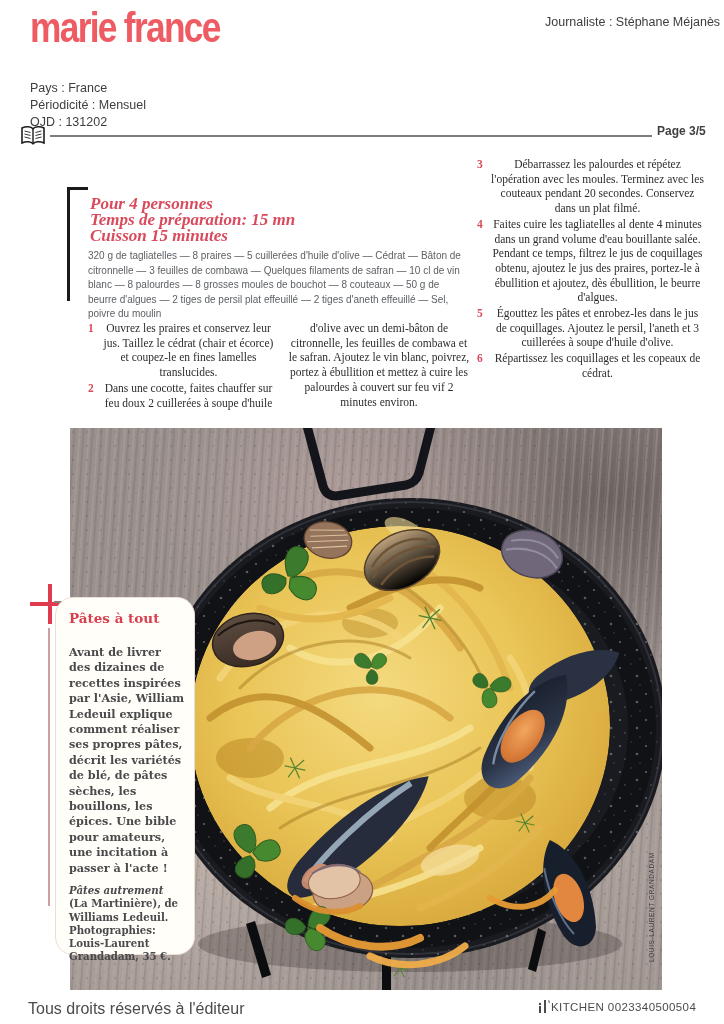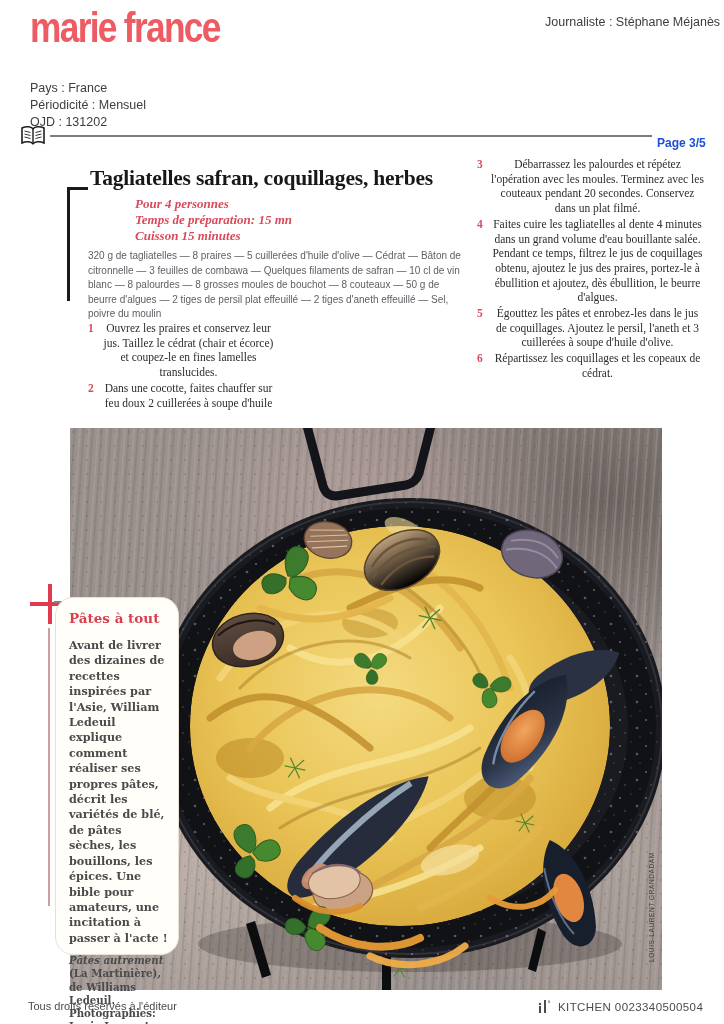--- a/index.html
+++ b/index.html
@@ -9,30 +9,30 @@
 
   
   .logo{left:30px;top:4px;font-size:42px;font-weight:800;letter-spacing:-2px;color:#ee5b63;
         transform:scaleX(.84);transform-origin:left top;white-space:nowrap;}
   .pub-details{left:30px;top:52px;font-size:12.5px;line-height:17px;color:#3d3d3f;margin-top:28px;}
   .meta-right{left:545px;top:14px;font-size:12.5px;line-height:17px;color:#3d3d3f;}
   .meta-right .bold{font-weight:700;color:#1f1f21;}
 
   
   .divider-line{left:50px;top:135px;width:602px;height:2px;background:#7d7d7f;}
-  .page-indicator{left:657px;top:136px;font-size:12px;font-weight:700;color:#1d4ed8;text-align:center;}
+  .page-indicator{left:657px;top:124px;font-size:12px;font-weight:700;color:#404040;text-align:center;}
   .book-icon{left:20px;top:125px;width:26px;height:22px;}
 
   
   .title{left:90px;top:166px;font-family:"Liberation Serif",serif;font-weight:700;
          font-size:21.5px;color:#18181a;letter-spacing:-.2px;white-space:nowrap;}
   .bracket-v{left:67px;top:187px;width:2.5px;height:114px;background:#1a1a1a;}
   .bracket-h{left:67px;top:187px;width:21px;height:2.5px;background:#1a1a1a;}
   .red-meta{left:90px;top:196px;font-family:"Liberation Serif",serif;font-style:italic;
-            font-weight:700;font-size:13px;line-height:16px;color:#d94a5c;margin-left:45px;}
+            font-weight:700;font-size:17px;line-height:16px;color:#d94a5c;}
   .ingredients{left:88px;top:249px;width:382px;font-size:10px;line-height:14.6px;color:#5d6165;}
 
   .col{font-family:"Liberation Serif",serif;font-size:11.5px;line-height:14.7px;color:#2c2c2e;}
   .col1{left:88px;top:321px;width:188px;}
   .col2{left:287px;top:321px;width:184px;}
   .col3{left:477px;top:157px;width:228px;}
   .step{display:flex;margin:0 0 1px 0;}
   .step-num{flex:none;width:13px;color:#d94a5c;font-weight:700;}
   .step-text{flex:1;text-align:center;}
 
@@ -40,33 +40,33 @@
   .photo{left:70px;top:428px;width:592px;height:562px;}
   .photo-credit{left:648px;top:832px;height:130px;font-size:6.5px;letter-spacing:.6px;
                 color:#3e3e40;writing-mode:vertical-rl;transform:rotate(180deg);white-space:nowrap;}
 
   
   .plus{left:30px;top:584px;width:40px;height:40px;}
   .plus .h{position:absolute;left:0;top:18px;width:40px;height:4px;background:#e03a4e;}
   .plus .v{position:absolute;left:18px;top:0;width:4px;height:40px;background:#e03a4e;}
   .thin-vline{left:48px;top:628px;width:2px;height:278px;background:rgba(165,80,80,.55);}
   .connector{left:54px;top:601px;width:36px;height:2px;background:#8c7d79;}
-  .side-box{left:55px;top:597px;width:124px;height:358px;background:#fffef9;
+  .side-box{left:55px;top:597px;width:140px;height:358px;background:#fffef9;
             border:1px solid #eadfd6;border-radius:18px;padding:12px 9px 8px 13px;
             box-sizing:border-box;z-index:3;}
   .side-title{font-family:"DejaVu Serif",serif;font-weight:700;font-size:13.5px;color:#d8404f;}
-  .side-body{margin-top:12px;font-family:"DejaVu Serif",serif;font-weight:700;
+  .side-body{margin-top:19px;font-family:"DejaVu Serif",serif;font-weight:700;
              font-size:11.2px;line-height:15.4px;color:#4a4a4c;}
   .side-ref{margin-top:8px;font-family:"DejaVu Serif",serif;font-weight:700;
             font-size:10.2px;line-height:13.2px;color:#4a4a4c;}
   .side-ref .it{font-style:italic;}
 
   
-  .footer-left{left:28px;top:1000px;font-size:11px;color:#4b4b4d;}
-  .footer-right{left:538px;top:998px;display:flex;align-items:center;gap:7px;
+  .footer-left{left:28px;top:1000px;font-size:16px;color:#4b4b4d;}
+  .footer-right{left:538px;top:998px;display:flex;align-items:center;gap:0;
                 font-size:11.5px;color:#4b4b4d;letter-spacing:.4px;}
 </style>
 </head>
 <body>
 
 <div class="page">
 
   <div class="abs logo">marie france</div>
   <div class="abs pub-details">
     <div>Pays : France</div>
@@ -82,36 +82,40 @@
       <path d="M2,3 C6.5,.8 11,1.6 13,3.8 C15,1.6 19.5,.8 24,3 L24,18 C19.5,15.8 15,16.6 13,18.8 C11,16.6 6.5,15.8 2,18 Z" fill="#ffffff" stroke="#1e1e1e" stroke-width="1.6"></path>
       <line x1="13" y1="3.8" x2="13" y2="18.8" stroke="#1e1e1e" stroke-width="1.4"></line>
       <path d="M4.5,6 L10.5,7.5 M4.5,9 L10.5,10.5 M4.5,12 L10.5,13.5 M15.5,7.5 L21.5,6 M15.5,10.5 L21.5,9 M15.5,13.5 L21.5,12" stroke="#1e1e1e" stroke-width=".9"></path>
     </svg>
   </span>
   <div class="abs divider-line"></div>
   <div class="abs page-indicator">Page 3/5</div>
 
   <div class="abs bracket-v"></div>
   <div class="abs bracket-h"></div>
-  <div class="abs title">Tagliatelles safran, coquillages, herbes</div>
   <div class="abs red-meta">
     <div>Pour 4 personnes</div>
     <div>Temps de préparation: 15 mn</div>
     <div>Cuisson 15 minutes</div>
   </div>
   <div class="abs ingredients">320 g de tagliatelles — 8 praires — 5 cuillerées d'huile d'olive — Cédrat — Bâton de citronnelle — 3 feuilles de combawa — Quelques filaments de safran — 10 cl de vin blanc — 8 palourdes — 8 grosses moules de bouchot — 8 couteaux — 50 g de beurre d'algues — 2 tiges de persil plat effeuillé — 2 tiges d'aneth effeuillé — Sel, poivre du moulin</div>
 
   <div class="abs col col1">
     <div class="step">
       <span class="step-num">1</span>
       <span class="step-text">Ouvrez les praires et conservez leur jus. Taillez le cédrat (chair et écorce) et coupez-le en fines lamelles translucides.</span>
     </div>
     <div class="step">
       <span class="step-num">2</span>
       <span class="step-text">Dans une cocotte, faites chauffer sur feu doux 2 cuillerées à soupe d'huile</span>
+    </div>
+  </div>
+  <div class="abs col col2">
+    <div class="step">
+      <span class="step-text">d'olive avec un demi-bâton de citronnelle, les feuilles de combawa et le safran. Ajoutez le vin blanc, poivrez, portez à ébullition et mettez à cuire les palourdes à couvert sur feu vif 2 minutes environ.</span>
     </div>
   </div>
   <div class="abs col col3">
     <div class="step">
       <span class="step-num">3</span>
       <span class="step-text">Débarrassez les palourdes et répétez l'opération avec les moules. Terminez avec les couteaux pendant 20 secondes. Conservez dans un plat filmé.</span>
     </div>
     <div class="step">
       <span class="step-num">4</span>
       <span class="step-text">Faites cuire les tagliatelles al dente 4 minutes dans un grand volume d'eau bouillante salée. Pendant ce temps, filtrez le jus de coquillages obtenu, ajoutez le jus des praires, portez-le à ébullition et ajoutez, dès ébullition, le beurre d'algues.</span>

